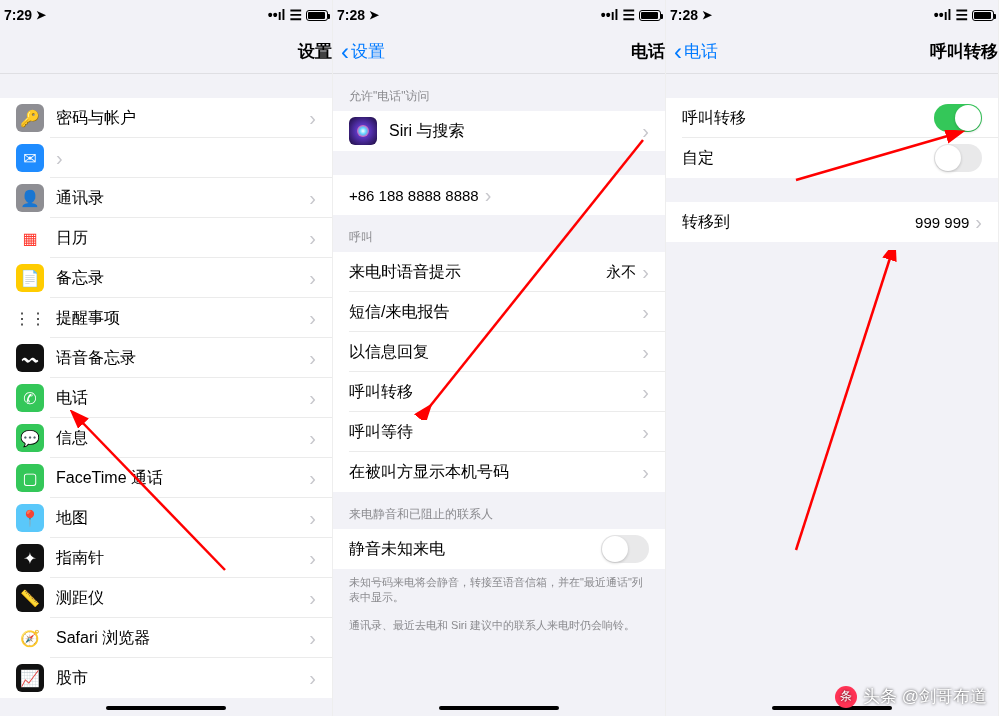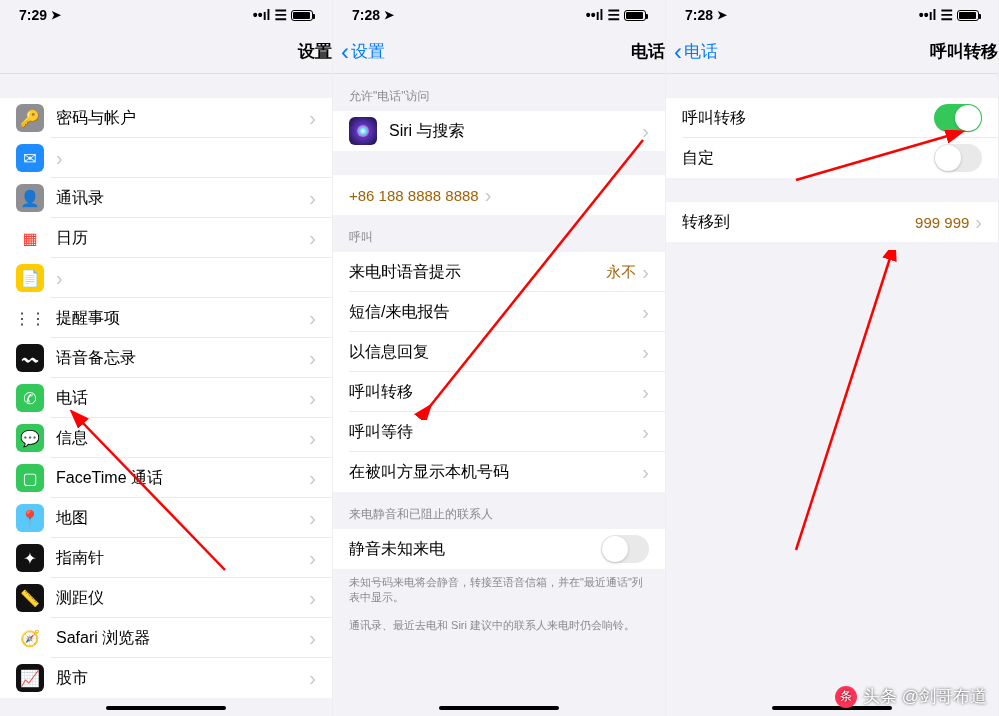--- a/index.html
+++ b/index.html
@@ -19,21 +19,21 @@
     position: relative;
     overflow: hidden;
     border-right: 1px solid #eee;
   }
   .pane:last-child { border-right: none; }
   .status-bar {
     height: 30px;
     display: flex;
     align-items: center;
     justify-content: space-between;
-    padding: 0 19px;
+    padding: 0 4px;
     font-size: 14px;
     font-weight: 600;
     background: #f2f2f7;
   }
   .status-left { display: flex; align-items: center; gap: 4px; }
   .status-right { display: flex; align-items: center; gap: 4px; }
   .loc-icon { font-size: 12px; }
   .nav-bar {
     height: 44px;
     display: flex;
@@ -85,21 +85,21 @@
     border-radius: 6px;
     margin-right: 12px;
     flex-shrink: 0;
     display: flex;
     align-items: center;
     justify-content: center;
     font-size: 16px;
     color: #fff;
   }
   .row-label { flex: 1; font-size: 16px; color: #000; }
-  .row-value { font-size: 15px; color: #a16207; margin-right: 6px; }
+  .row-value { font-size: 15px; color: #000000; margin-right: 6px; }
   .chevron { color: #c7c7cc; font-size: 20px; font-weight: 300; }
   .group-gap { height: 24px; background: #f2f2f7; }
   .footer-text {
     font-size: 11px;
     color: #8a8a8e;
     padding: 6px 16px;
     line-height: 1.4;
     background: #f2f2f7;
   }
   .toggle {
@@ -217,20 +217,21 @@
   <div class="row-label">通讯录</div>
   <span class="chevron">›</span>
       </div>
       <div class="row">
         <div class="app-icon" style="background:#ffffff;color:#ff3b30">▦</div>
   <div class="row-label">日历</div>
   <span class="chevron">›</span>
       </div>
       <div class="row">
         <div class="app-icon" style="background:#ffcc00;color:#fff">📄</div>
+  <div class="row-label">备忘录</div>
   <span class="chevron">›</span>
       </div>
       <div class="row">
         <div class="app-icon" style="background:#ffffff;color:#333">⋮⋮</div>
   <div class="row-label">提醒事项</div>
   <span class="chevron">›</span>
       </div>
       <div class="row">
         <div class="app-icon" style="background:#111;color:#fff">〰</div>
   <div class="row-label">语音备忘录</div>

